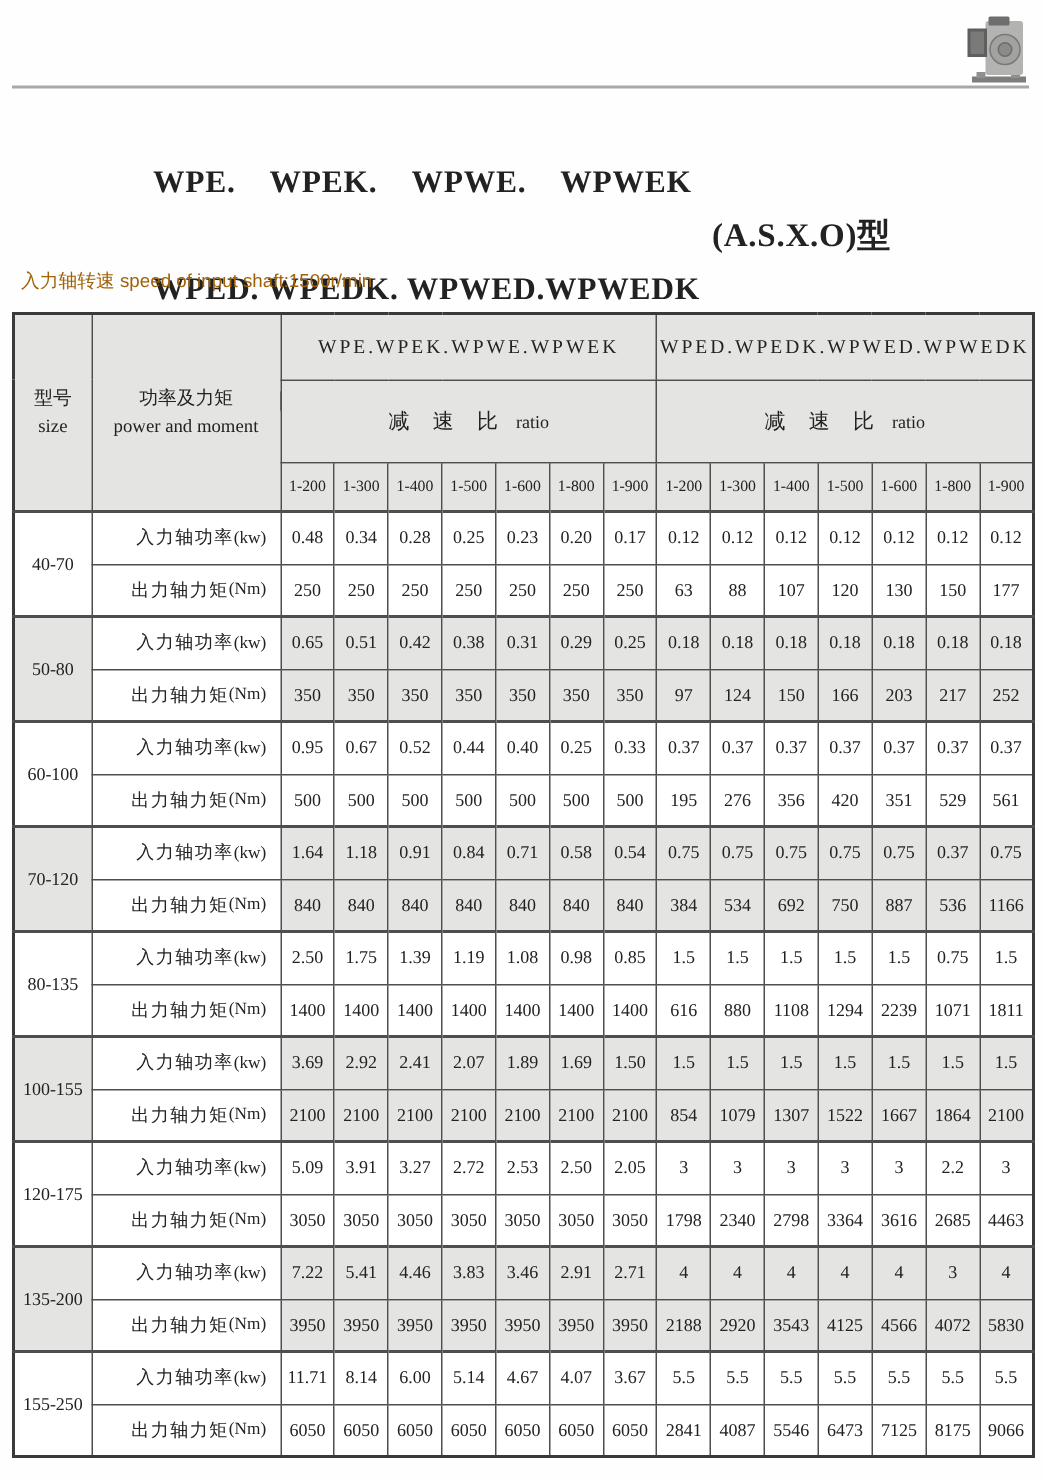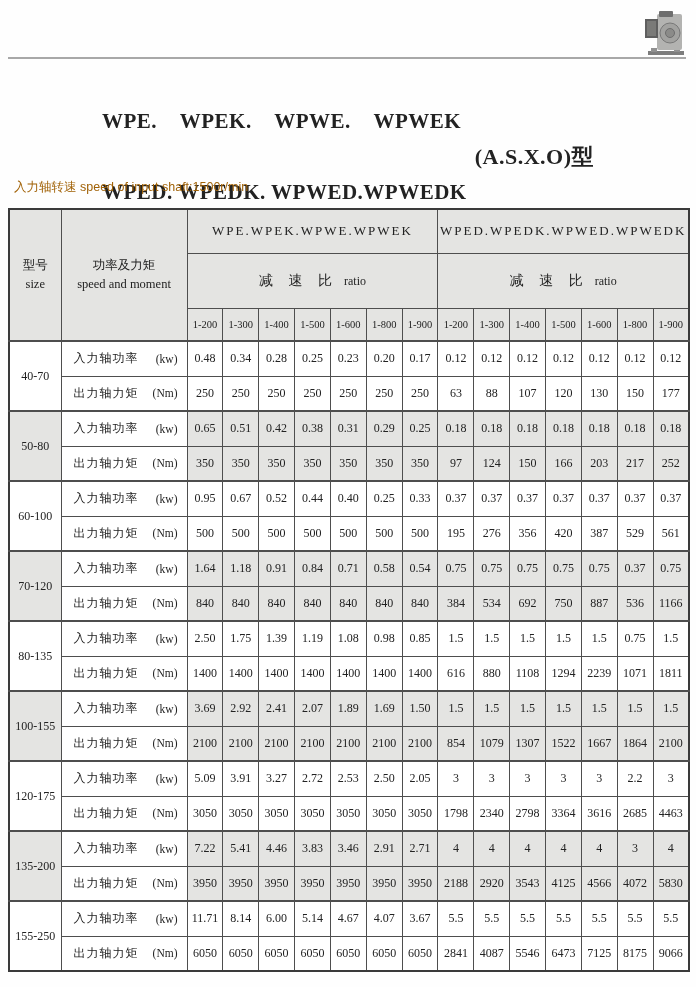--- a/index.html
+++ b/index.html
@@ -35,21 +35,21 @@
   tr.hr1{height:44px;} tr.hr2{height:55px;} tr.hr3{height:33px;}
   tbody tr{height:35px;}
   .group-header{font-size:13px;letter-spacing:2px;}
   .stacked{font-size:12.5px;line-height:1.55;}
   .ratio-cn{font-size:14px;letter-spacing:6px;}
   .ratio-en{font-size:12px;margin-left:2px;}
   .ratio-cell{font-size:10.5px;text-align:center;}
   .size-cell{font-size:12px;background:#fff;}
   .value-cell{font-size:12px;background:#fff;}
   .label-cell{background:#fff;}
-  .label-inner{display:flex;justify-content:space-between;align-items:center;
+  .label-inner{display:flex;justify-content:flex-end;align-items:center;
                padding:0 9px 0 12px;}
   .label-cn{font-size:12px;letter-spacing:1px;}
   .label-unit{font-size:11.5px;}
   tbody tr.shaded .size-cell,tbody tr.shaded .value-cell{background:#e4e4e2;}
   tbody tr.row-power td{border-top:2px solid #4e4e4e;}
 </style>
 </head>
 <body>
 
 <div class="page">
@@ -95,21 +95,21 @@
         <col span="14" style="width:35.85px">
       </colgroup>
       <thead>
         <tr class="hr1">
           <td rowspan="3" class="stacked">
             <div>型号</div>
             <div>size</div>
           </td>
           <td rowspan="3" class="stacked">
             <div>功率及力矩</div>
-            <div>speed and moment</div>
+            <div>power and moment</div>
           </td>
           <td colspan="7" class="group-header">WPE.WPEK.WPWE.WPWEK</td>
           <td colspan="7" class="group-header">WPED.WPEDK.WPWED.WPWEDK</td>
         </tr>
         <tr class="hr2">
           <td colspan="7">
             <span class="ratio-cn">减 速 比</span>
             <span class="ratio-en">ratio</span>
           </td>
           <td colspan="7">
@@ -259,21 +259,21 @@
             <td class="value-cell">500</td>
             <td class="value-cell">500</td>
             <td class="value-cell">500</td>
             <td class="value-cell">500</td>
             <td class="value-cell">500</td>
             <td class="value-cell">500</td>
             <td class="value-cell">195</td>
             <td class="value-cell">276</td>
             <td class="value-cell">356</td>
             <td class="value-cell">420</td>
-            <td class="value-cell">387</td>
+            <td class="value-cell">351</td>
             <td class="value-cell">529</td>
             <td class="value-cell">561</td>
           </tr>
           <tr class="row-power shaded">
             <td class="size-cell" rowspan="2">70-120</td>
             <td class="label-cell">
               <div class="label-inner">
                 <span class="label-cn">入力轴功率</span>
                 <span class="label-unit">(kw)</span>
               </div>

